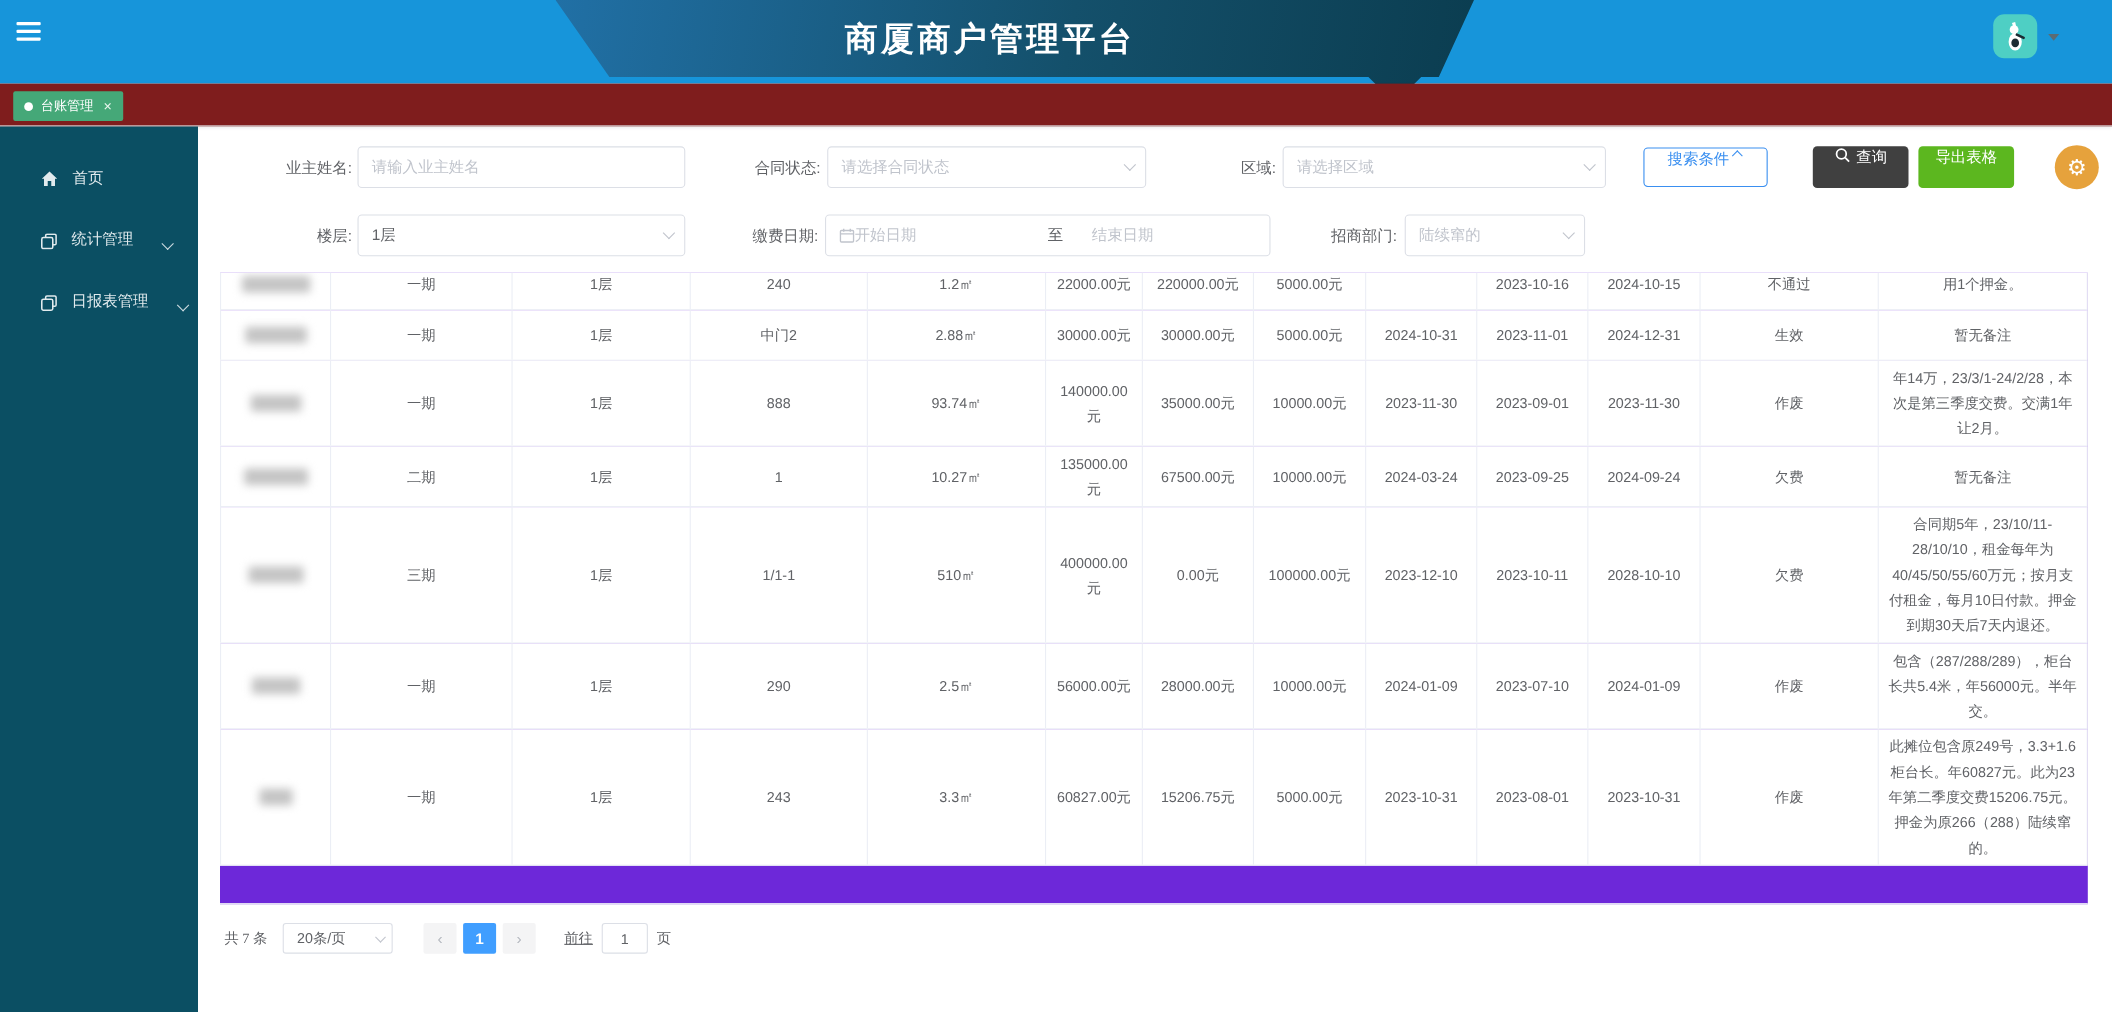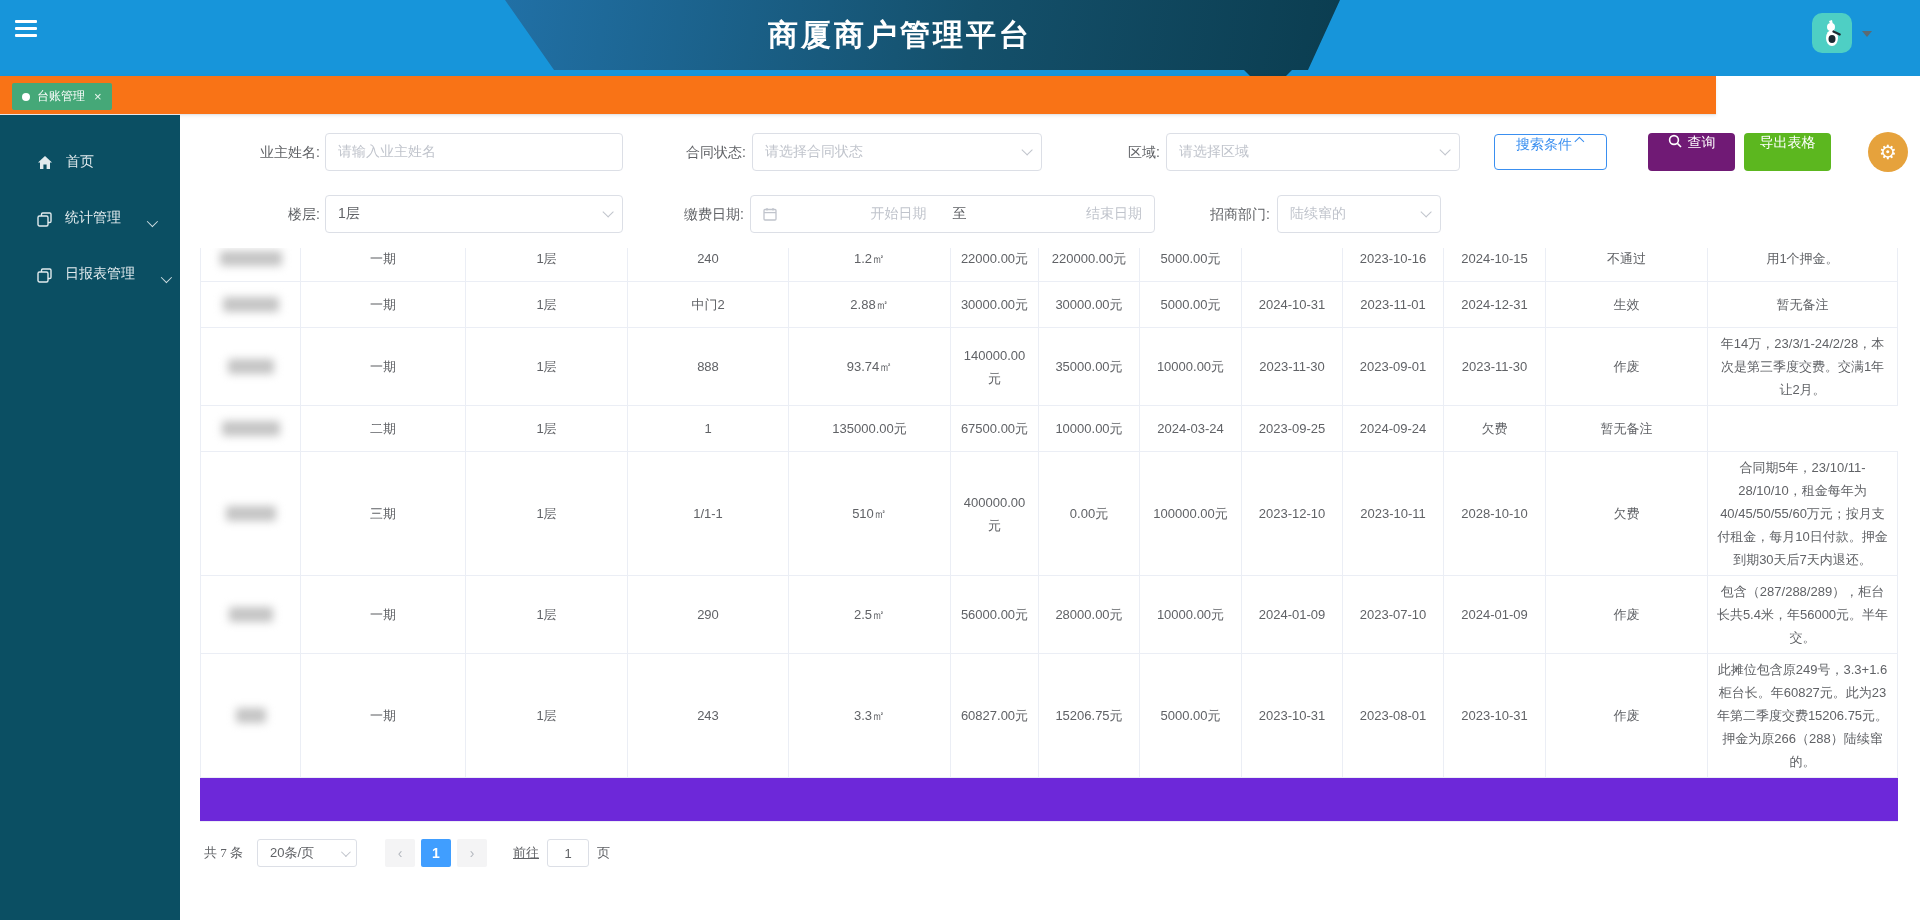--- a/index.html
+++ b/index.html
@@ -14,21 +14,21 @@
   .title{position:absolute;left:460px;top:0;width:880px;height:70px;display:flex;align-items:center;justify-content:center;
     color:#fff;font-size:30px;font-weight:bold;letter-spacing:3px;}
   .hamburger{position:absolute;left:15px;top:20px;width:22px;height:18px;cursor:pointer;}
   .hamburger span{display:block;height:3px;background:#fff;margin-bottom:4px;border-radius:1px;}
   .avatar{position:absolute;left:1812px;top:13px;width:40px;height:40px;border-radius:10px;background:#4ecfc4;
     display:flex;align-items:center;justify-content:center;overflow:hidden;cursor:pointer;}
   .avatar-caret{position:absolute;left:1862px;top:31px;width:0;height:0;border-left:5px solid transparent;
     border-right:5px solid transparent;border-top:6px solid #5c6b73;cursor:pointer;}
 
   
-  .tabstrip{position:absolute;left:0;top:76px;width:1716px;height:39px;background:#f97316;border-bottom:1px solid #e4e7ea;
+  .tabstrip{position:absolute;left:0;top:76px;width:1920px;height:39px;background:#7f1d1d;border-bottom:1px solid #e4e7ea;
     box-shadow:0 1px 3px rgba(0,0,0,.08);}
   .tab{position:absolute;left:12px;top:7px;height:27px;display:inline-flex;align-items:center;gap:7px;
     padding:0 10px;background:#45a878;color:#fff;font-size:12px;border-radius:2px;cursor:pointer;}
   .tab .dot{width:8px;height:8px;border-radius:50%;background:#fff;}
   .tab .close{font-size:13px;color:#eaf6ef;margin-left:2px;cursor:pointer;}
 
   
   .sidebar{position:absolute;left:0;top:115px;width:180px;height:805px;background:#0b4f63;}
   .menu-item{height:56px;display:flex;align-items:flex-end;padding-left:37px;color:#e2ebee;font-size:14px;cursor:pointer;}
   .menu-item svg{margin-right:13px;}
@@ -36,27 +36,27 @@
     transform:rotate(45deg) translateY(-2px);}
 
   
   .flabel{position:absolute;height:38px;line-height:38px;text-align:right;color:#606266;font-size:14px;}
   .finput{position:absolute;height:38px;border:1px solid #dcdfe6;border-radius:4px;background:#fff;display:flex;
     align-items:center;padding:0 12px;font-size:14px;color:#c0c4cc;cursor:pointer;}
   .finput .val{color:#606266;}
   .finput .caret{margin-left:auto;width:8px;height:8px;border-right:1.5px solid #c0c4cc;border-bottom:1.5px solid #c0c4cc;
     transform:rotate(45deg) translateY(-3px);}
   .daterange .sep{color:#606266;margin:0 26px;}
-  .daterange .ph{flex:1;text-align:right;color:#c0c4cc;padding-left:24px;}
+  .daterange .ph{flex:1;text-align:left;color:#c0c4cc;}
   .btn{position:absolute;display:flex;justify-content:center;gap:6px;border-radius:4px;
     font-size:14px;cursor:pointer;border:none;}
   .btn-outline{background:#fff;border:1px solid #3a8ff0;color:#3a8ff0;}
   .btn-outline .up{width:7px;height:7px;border-left:1.5px solid #3a8ff0;border-top:1.5px solid #3a8ff0;
     transform:rotate(45deg) translateY(3px);}
-  .btn-primary{background:#701a75;color:#fff;}
+  .btn-primary{background:#404040;color:#fff;}
   .btn-success{background:#5cb71f;color:#fff;}
   .gearbtn{position:absolute;width:40px;height:40px;border-radius:50%;background:#e6a23c;color:#fff;display:flex;
     align-items:center;justify-content:center;font-size:20px;cursor:pointer;}
 
   
   .table-wrap{position:absolute;left:200px;top:248px;width:1698px;height:574px;overflow:hidden;background:#6d28d9;
     border-bottom:1px solid #ebeef5;}
   .t-row{display:grid;grid-template-columns:101px 165px 162px 161px 162px 88px 101px 102px 101px 101px 102px 162px auto;
     border-bottom:1px solid #ebeef5;background:#fff;}
   .t-row:first-child{margin-top:-12px;}
@@ -251,20 +251,21 @@
         <div class="t-cell">作废</div>
         <div class="t-cell">年14万，23/3/1-24/2/28，本次是第三季度交费。交满1年让2月。</div>
       </div>
       <div class="t-row" style="min-height: 46px;">
         <div class="t-cell">
           <span class="blurname" style="width: 58px;"></span>
         </div>
         <div class="t-cell">二期</div>
         <div class="t-cell">1层</div>
         <div class="t-cell">1</div>
+        <div class="t-cell">10.27㎡</div>
         <div class="t-cell">135000.00元</div>
         <div class="t-cell">67500.00元</div>
         <div class="t-cell">10000.00元</div>
         <div class="t-cell">2024-03-24</div>
         <div class="t-cell">2023-09-25</div>
         <div class="t-cell">2024-09-24</div>
         <div class="t-cell">欠费</div>
         <div class="t-cell">暂无备注</div>
       </div>
       <div class="t-row" style="min-height: 93px;">

